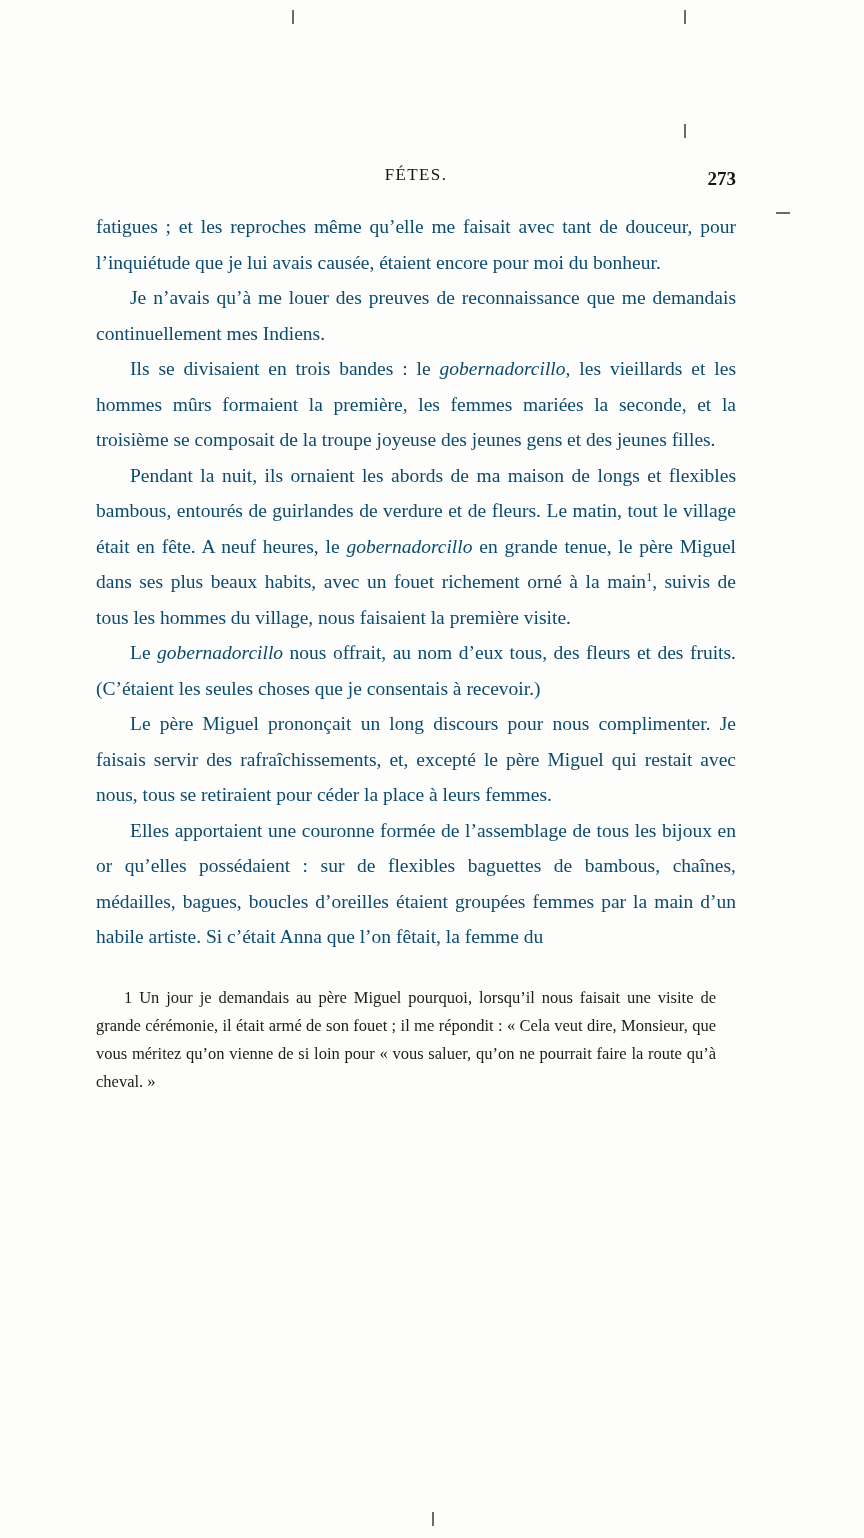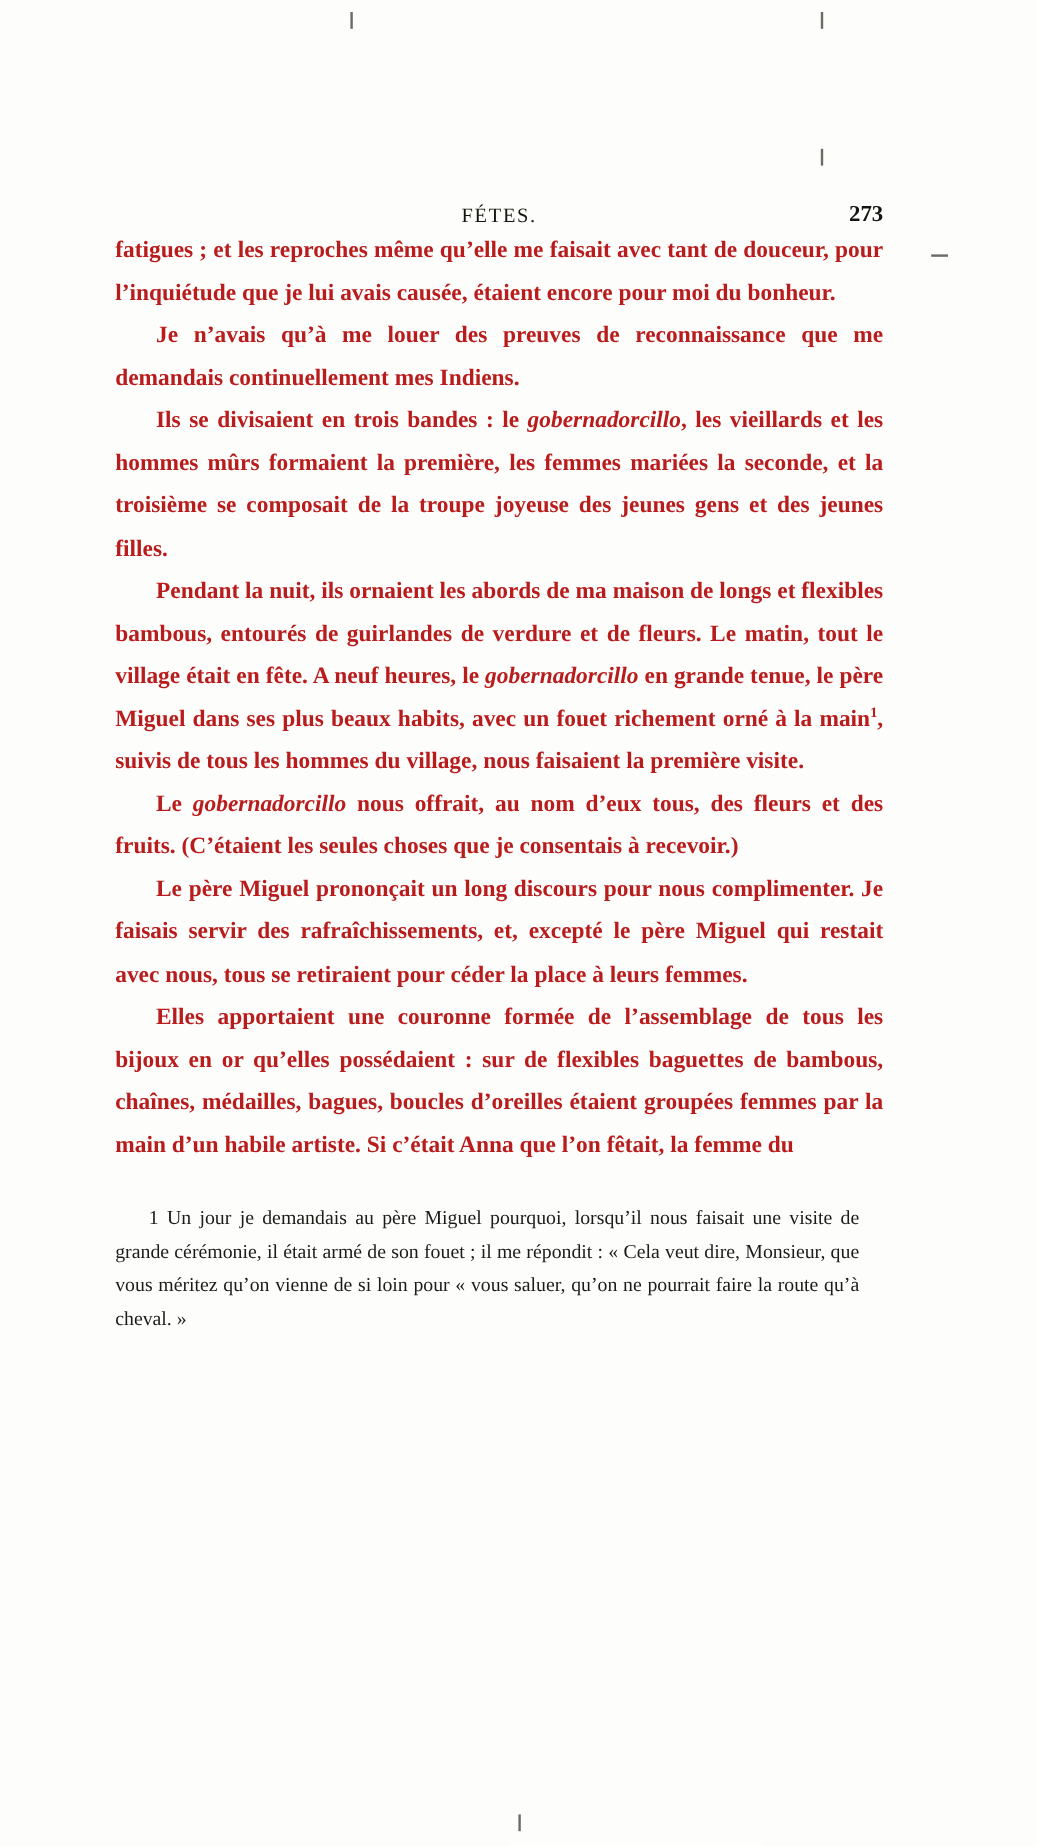--- a/index.html
+++ b/index.html
@@ -17,25 +17,25 @@
     overflow: hidden;
   }
   .content {
     position: absolute;
     left: 96px;
     top: 160px;
     width: 640px;
   }
   .running-head {
     display: flex;
-    align-items: flex-end;
+    align-items: center;
     justify-content: center;
     position: relative;
     height: 30px;
-    margin-bottom: 1px;
+    margin-bottom: 19px;
   }
   .running-head .title {
     font-size: 17px;
     letter-spacing: 1.4px;
     font-variant: small-caps;
     text-transform: uppercase;
     color: #15150f;
   }
   .running-head .folio {
     position: absolute;
@@ -44,22 +44,21 @@
     font-size: 19px;
     font-weight: bold;
     color: #15150f;
   }
   p.body {
     margin: 0;
     font-size: 19.5px;
     line-height: 35.5px;
     text-align: justify;
     text-justify: inter-word;
-    color: #b91c1c;
-    font-weight: bold;
+    color: #0c4a6e;
   }
   p.body.indent {
     text-indent: 34px;
   }
   .it {
     font-style: italic;
   }
   sup.note {
     font-size: 12px;
     vertical-align: super;

